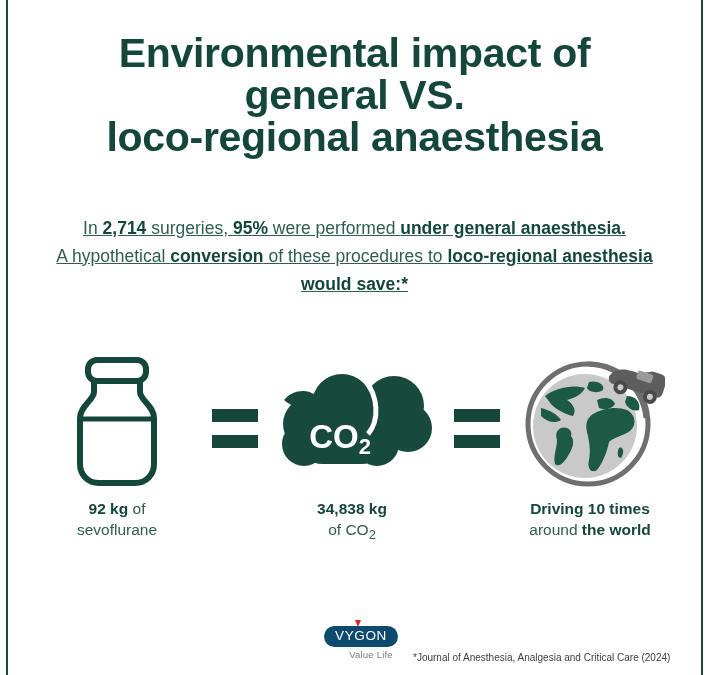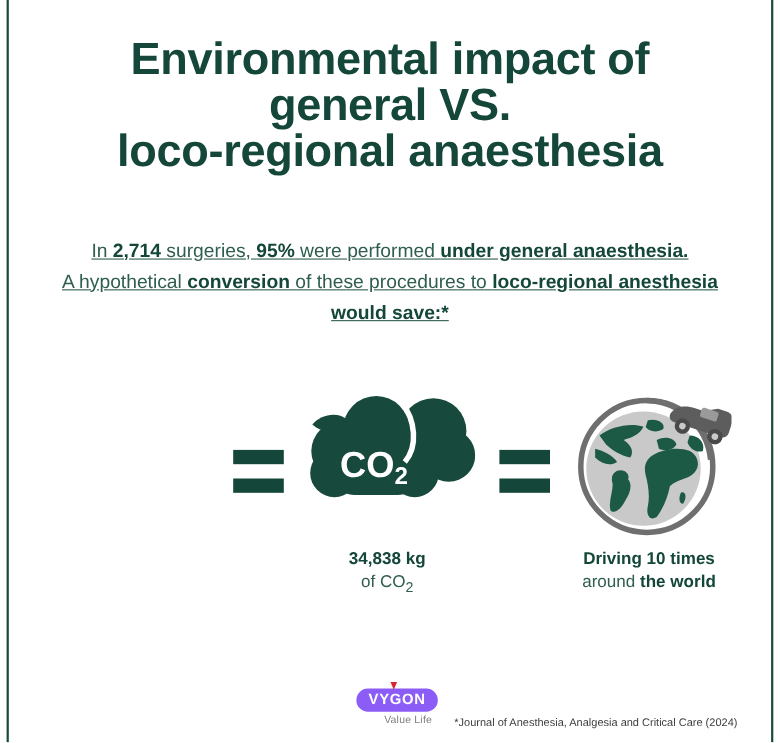--- a/index.html
+++ b/index.html
@@ -69,20 +69,21 @@
     width: 170px;
     height: 200px;
   }
   .cell.bottle { left: 10px; }
   .cell.cloud  { left: 245px; }
   .cell.globe  { left: 483px; }
 
   .art {
     height: 140px;
     display: flex;
+    align-items: center;
     justify-content: center;
   }
   .caption {
     margin-top: 6px;
     text-align: center;
     color: #2f5d50;
     font-size: 15.5px;
     line-height: 21px;
   }
   .caption b { color: #14473a; font-weight: bold; }
@@ -117,25 +118,25 @@
   .logo-wrap {
     position: absolute;
     left: 316px;
     top: 2px;
     width: 90px;
     text-align: center;
   }
   .logo-badge {
     position: relative;
     display: inline-block;
-    background: #8b5cf6;
+    background: #0c4a6e;
     border-radius: 11px;
     padding: 3px 11px 4px 11px;
     color: #ffffff;
-    font-weight: bold;
+    font-weight: normal;
     font-size: 13.5px;
     letter-spacing: 0.6px;
     line-height: 14px;
   }
   .logo-pin {
     position: absolute;
     left: 31px;
     top: -6px;
     width: 0;
     height: 0;
@@ -169,20 +170,36 @@
 
   <div class="title">
     <div>Environmental impact of general VS.</div>
     <div>loco-regional anaesthesia</div>
   </div>
 
   <p class="intro"><span>In </span><b>2,714</b><span> surgeries, </span><b>95%</b><span> were performed </span><b>under general anaesthesia.</b><br><span>A hypothetical </span><b>conversion</b><span> of these procedures to </span><b>loco-regional anesthesia would save:*</b></p>
 
   <div class="icon-row">
 
+    <div class="cell bottle">
+      <div class="art">
+        <svg width="110" height="132" viewBox="0 0 110 132">
+
+          <rect x="26" y="4" width="58" height="21" rx="9" ry="9" fill="none" stroke="#14473a" stroke-width="6"></rect>
+
+          <path d="M32 25 L32 36 C32 44 18 50 18 62 L18 108 C18 119 26 127 37 127
+                   L73 127 C84 127 92 119 92 108 L92 62 C92 50 78 44 78 36 L78 25" fill="none" stroke="#14473a" stroke-width="6" stroke-linejoin="round"></path>
+
+          <line x1="19" y1="63" x2="91" y2="63" stroke="#14473a" stroke-width="5"></line>
+        </svg>
+      </div>
+      <div class="caption">
+        <b>92 kg</b><span> of</span><br><span>sevoflurane</span>
+      </div>
+    </div>
 
     <div class="equals one">
       <span class="top"></span>
         <span class="bot"></span>
     </div>
 
     <div class="cell cloud">
       <div class="art">
         <svg width="160" height="112" viewBox="0 0 160 112">
           <g fill="#17493c">

